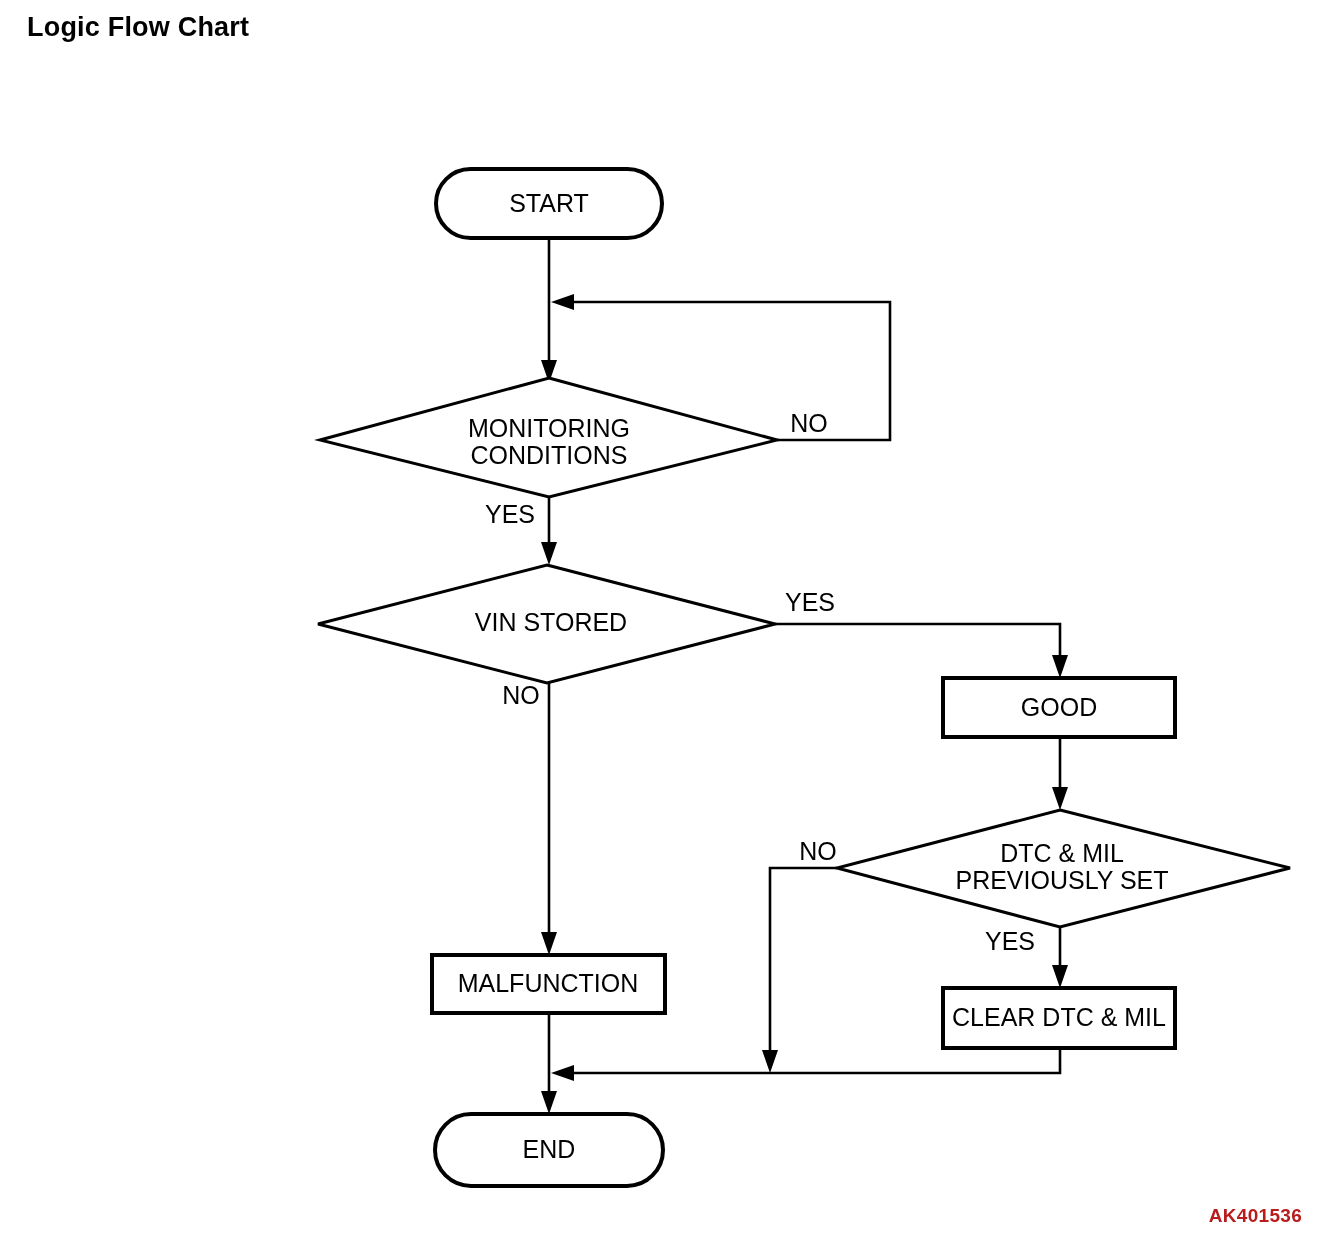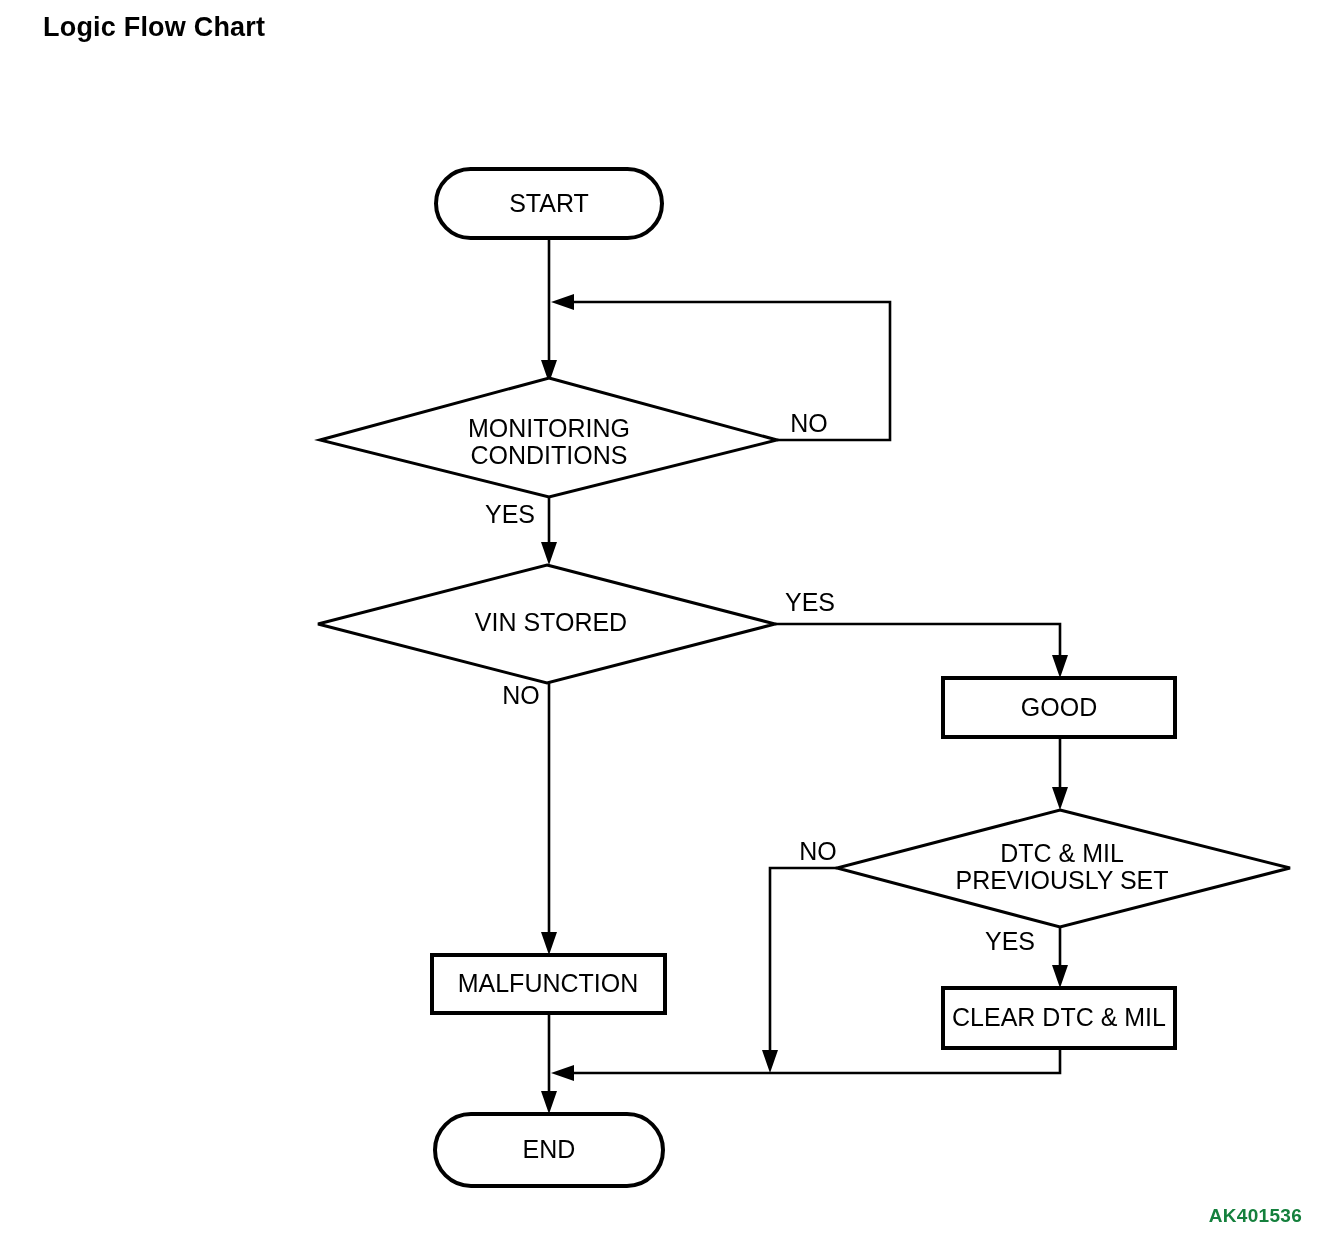--- a/index.html
+++ b/index.html
@@ -10,21 +10,21 @@
   body {
     width: 1344px;
     height: 1260px;
     font-family: "Liberation Sans", sans-serif;
     color: #000000;
     position: relative;
     overflow: hidden;
   }
   #page-title {
     position: absolute;
-    left: 43px;
+    left: 27px;
     top: 12px;
     font-size: 27px;
     font-weight: bold;
     letter-spacing: 0.2px;
     color: #000000;
     white-space: nowrap;
   }
   #chart-area {
     position: absolute;
     left: 0;
@@ -32,21 +32,21 @@
     width: 1344px;
     height: 1260px;
   }
   #figure-code {
     position: absolute;
     right: 42px;
     top: 1205px;
     font-size: 19px;
     font-weight: bold;
     letter-spacing: 0.3px;
-    color: #15803d;
+    color: #b91c1c;
     white-space: nowrap;
     text-align: right;
   }
   svg text {
     font-family: "Liberation Sans", sans-serif;
     fill: #000000;
   }
   .node-label {
     font-size: 25px;
     text-anchor: middle;

